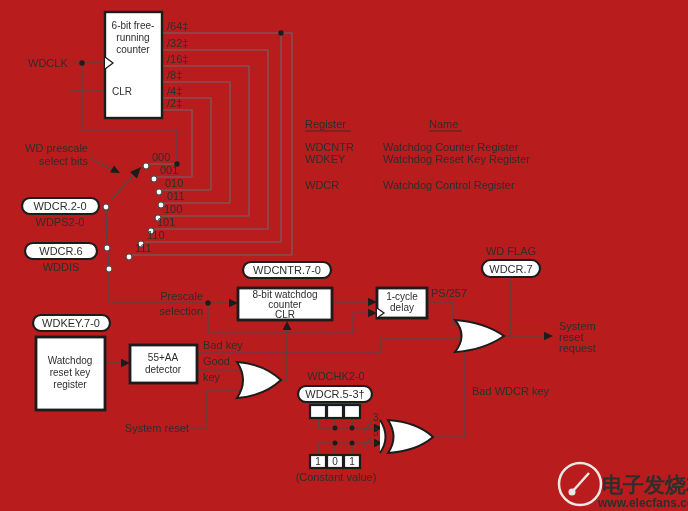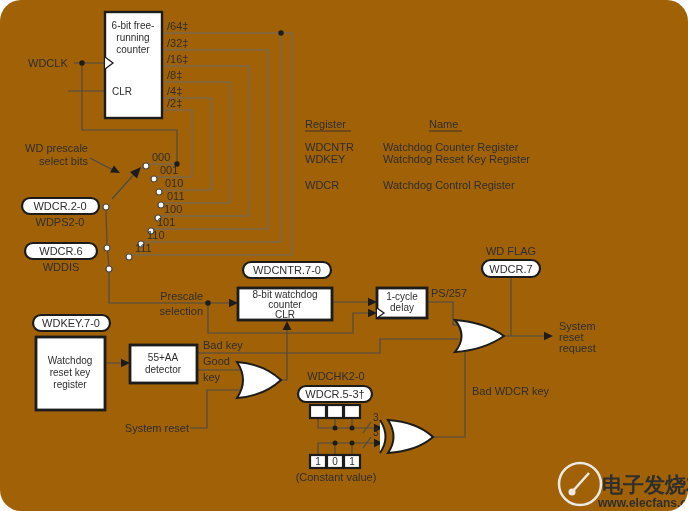--- a/index.html
+++ b/index.html
@@ -1,16 +1,16 @@
 <!DOCTYPE html>
 <html><head>
 <meta charset="utf-8">
 <style>
   html,body{margin:0;padding:0;background:#ffffff;}
-  .page{position:relative;width:688px;height:511px;background:#a16207;overflow:hidden;border-radius:21px;}
+  .page{position:relative;width:688px;height:511px;background:#b91c1c;overflow:hidden;}
   svg{display:block;}
   text{font-family:"Liberation Sans","DejaVu Sans",sans-serif;fill:#2e2e2e;}
   .t11{font-size:11px;}
   .t10{font-size:10px;}
   .wire{stroke:#4a4a4a;stroke-width:1.2;fill:none;}
   .wire2{stroke:#6a6a6a;stroke-width:1.1;fill:none;}
   .block{fill:#ffffff;stroke:#1c1c1c;stroke-width:2.8;}
   .blockL{fill:#ffffff;stroke:#1c1c1c;stroke-width:2.4;}
   .pill{fill:#ffffff;stroke:#1c1c1c;stroke-width:2.2;}
   .gate{fill:#ffffff;stroke:#1c1c1c;stroke-width:2;}

